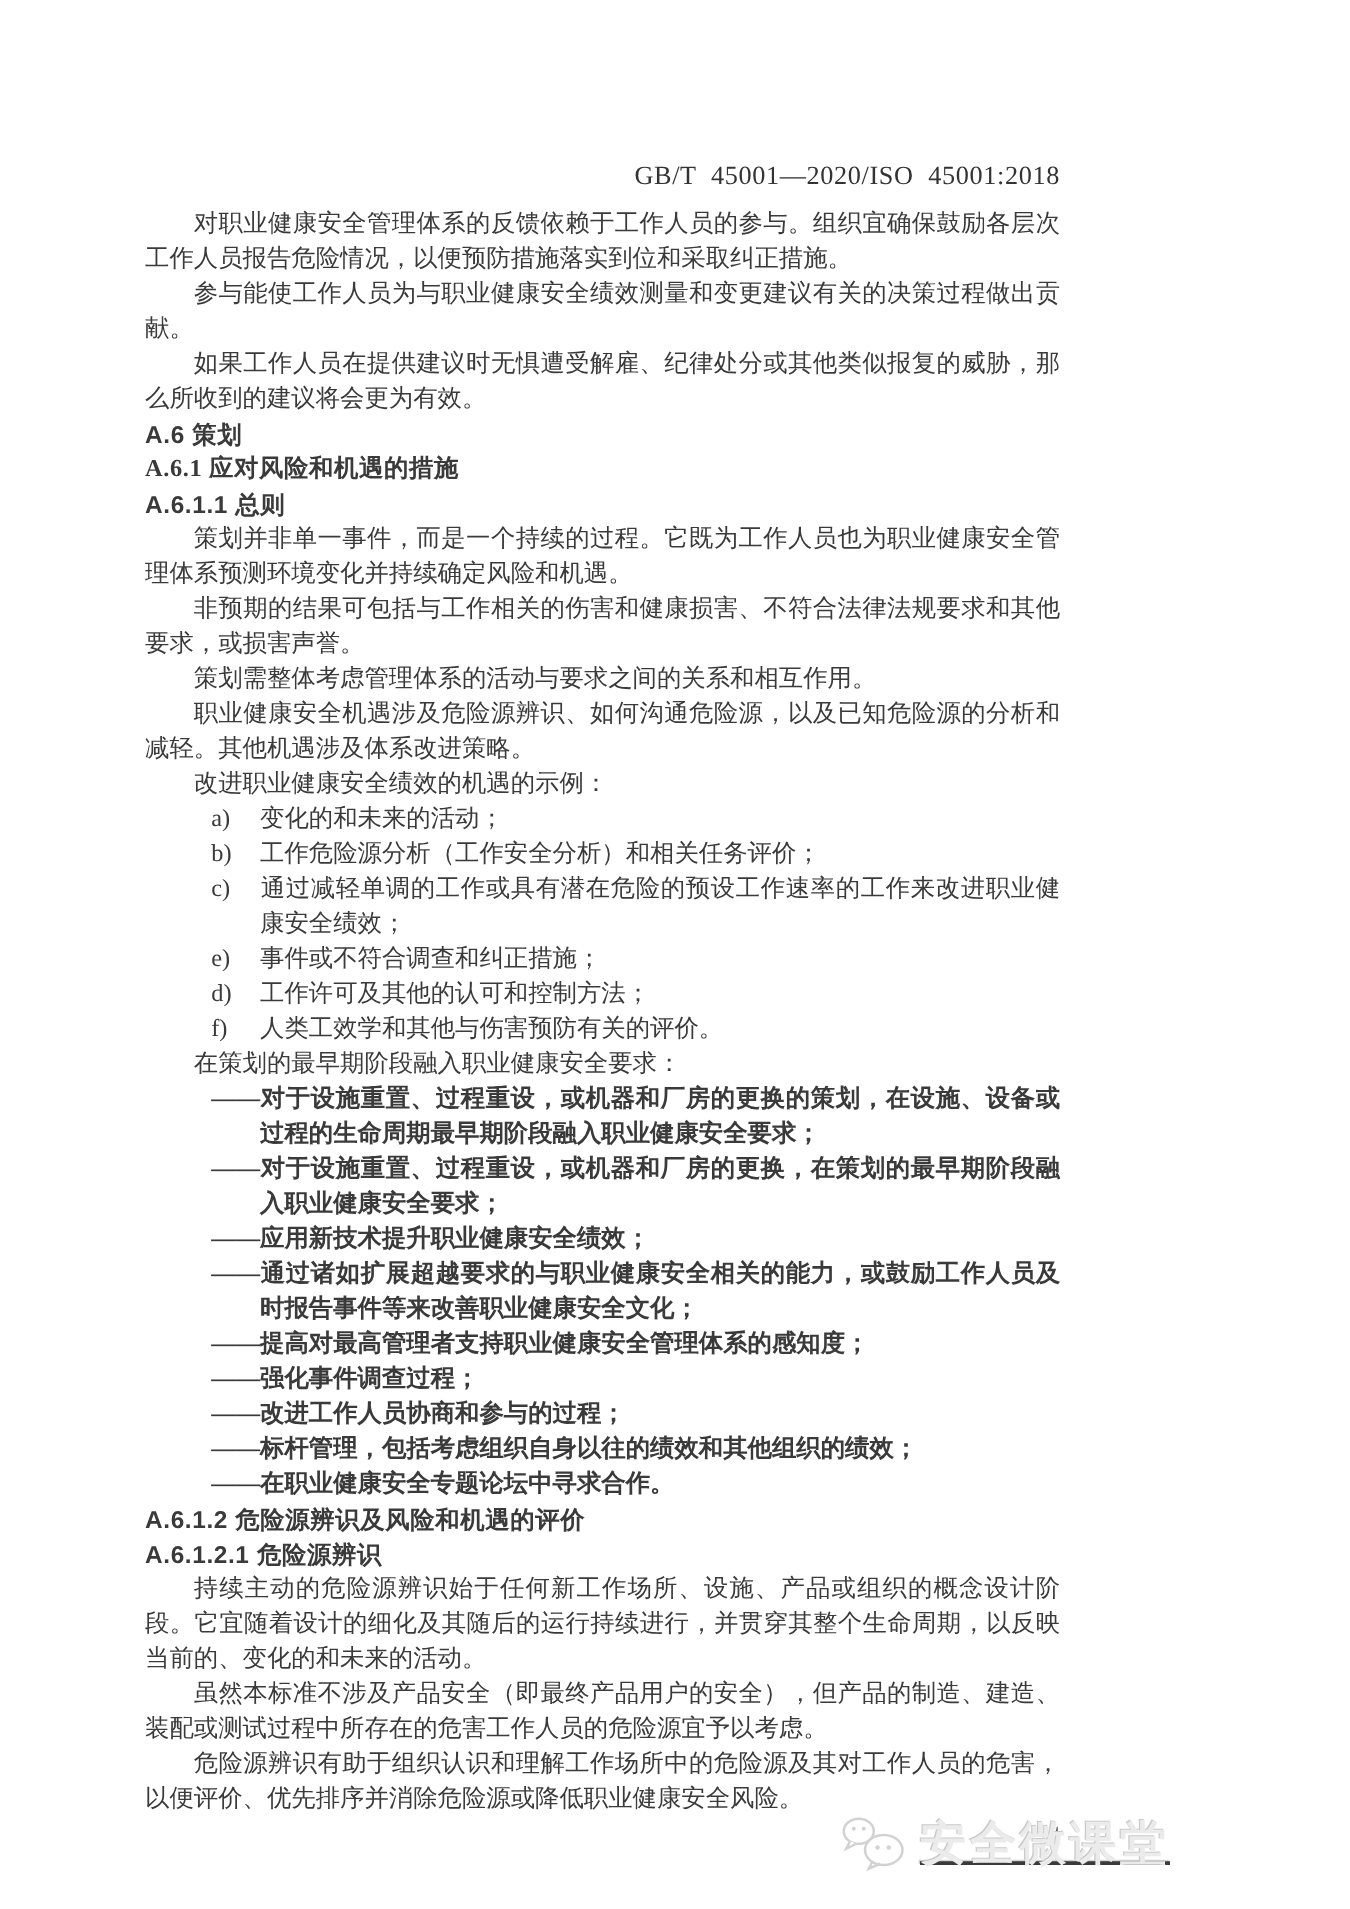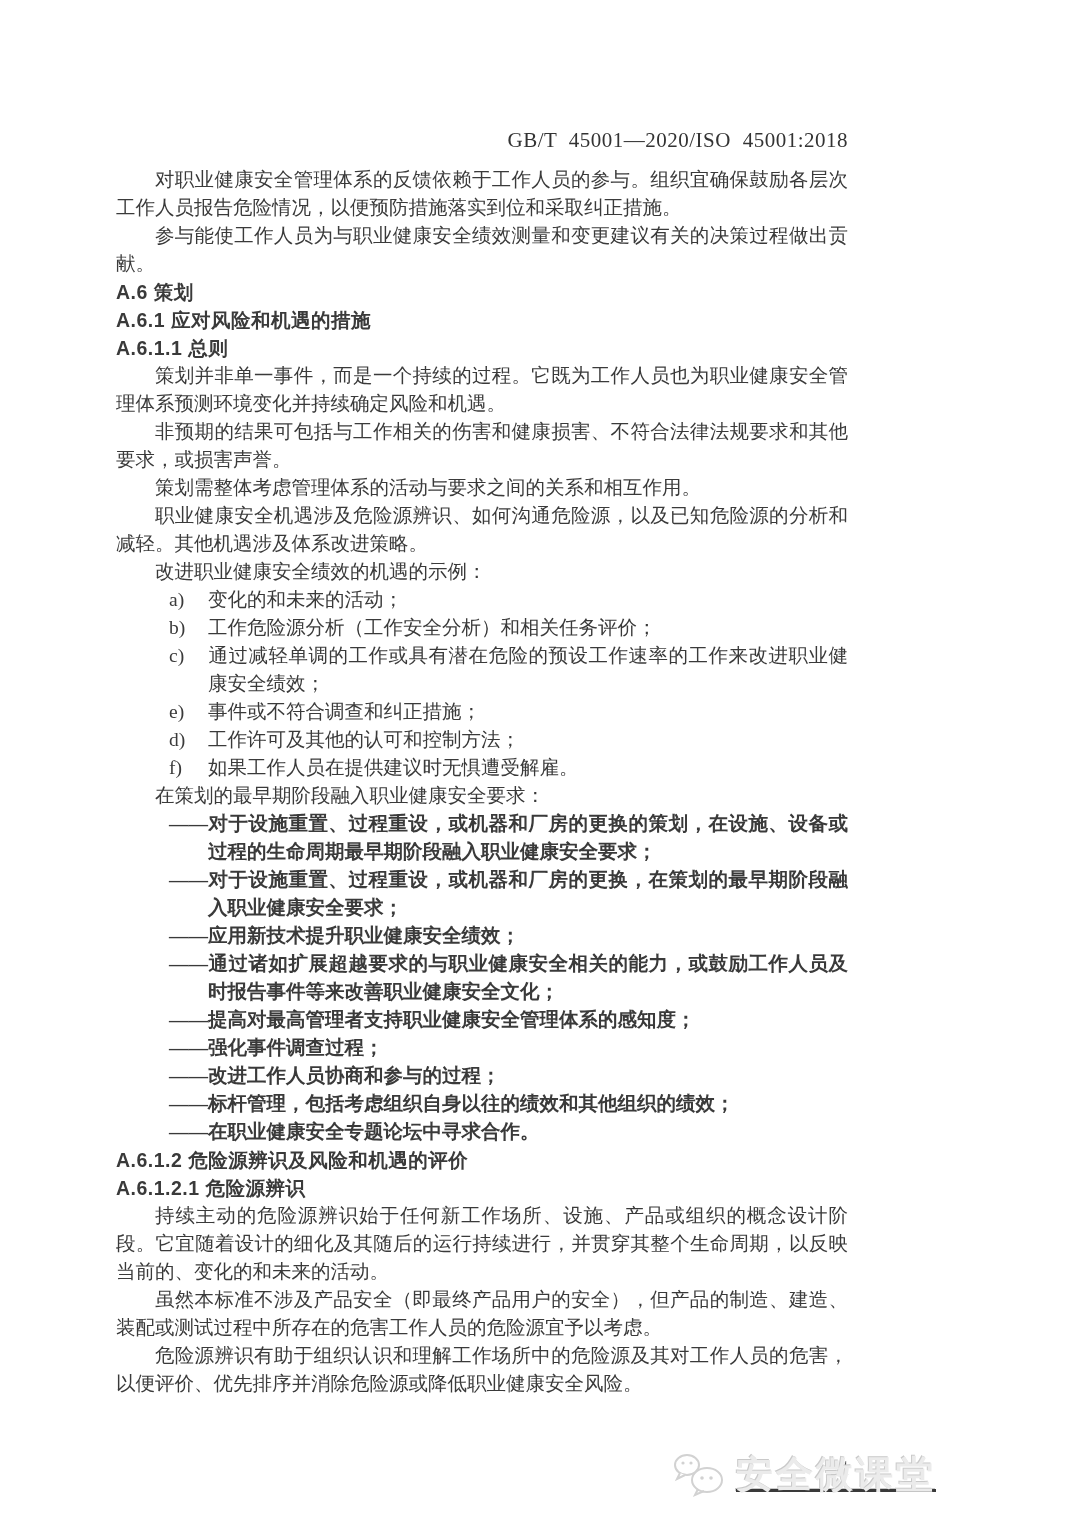--- a/index.html
+++ b/index.html
@@ -46,21 +46,21 @@
     font-family: "Liberation Sans", "DejaVu Sans", sans-serif;
     font-weight: bold;
     font-size: 19.5px;
     line-height: 28px;
     color: #2d2d2d;
     letter-spacing: 0.5px;
     text-align: left;
     text-indent: 0;
   }
   .h-a6   { margin: 13px 0 14px 0; }
-  .h-a61  { margin: 12px 0 0 0; }
+  .h-a61  { margin: 12px 0 0 0; font-family: Liberation Serif, serif; }
   .li {
     padding-left: 92px;
     text-indent: -39px;
   }
   .li-marker {
     display: inline-block;
     width: 39px;
     text-indent: 0;
   }
   .dash {
@@ -99,37 +99,38 @@
 </head>
 <body>
 
 <div class="page">
 
   <p class="doc-header">GB/T 45001—2020/ISO 45001:2018</p>
 
   <div class="body-text">
     <p class="ind">对职业健康安全管理体系的反馈依赖于工作人员的参与。组织宜确保鼓励各层次工作人员报告危险情况，以便预防措施落实到位和采取纠正措施。</p>
     <p class="ind">参与能使工作人员为与职业健康安全绩效测量和变更建议有关的决策过程做出贡献。</p>
+    <p class="ind">如果工作人员在提供建议时无惧遭受解雇、纪律处分或其他类似报复的威胁，那么所收到的建议将会更为有效。</p>
 
     <p class="heading h-a6">A.6 策划</p>
     <p class="heading h-a61">A.6.1 应对风险和机遇的措施</p>
     <p class="heading">A.6.1.1 总则</p>
 
     <p class="ind">策划并非单一事件，而是一个持续的过程。它既为工作人员也为职业健康安全管理体系预测环境变化并持续确定风险和机遇。</p>
     <p class="ind">非预期的结果可包括与工作相关的伤害和健康损害、不符合法律法规要求和其他要求，或损害声誉。</p>
     <p class="ind">策划需整体考虑管理体系的活动与要求之间的关系和相互作用。</p>
     <p class="ind">职业健康安全机遇涉及危险源辨识、如何沟通危险源，以及已知危险源的分析和减轻。其他机遇涉及体系改进策略。</p>
     <p class="ind">改进职业健康安全绩效的机遇的示例：</p>
 
     <p class="li"><span class="li-marker">a)</span><span>变化的和未来的活动；</span></p>
     <p class="li"><span class="li-marker">b)</span><span>工作危险源分析（工作安全分析）和相关任务评价；</span></p>
     <p class="li"><span class="li-marker">c)</span><span>通过减轻单调的工作或具有潜在危险的预设工作速率的工作来改进职业健康安全绩效；</span></p>
     <p class="li"><span class="li-marker">e)</span><span>事件或不符合调查和纠正措施；</span></p>
     <p class="li"><span class="li-marker">d)</span><span>工作许可及其他的认可和控制方法；</span></p>
-    <p class="li"><span class="li-marker">f)</span><span>如果工作人员在提供建议时无惧遭受解雇。</span></p>
+    <p class="li"><span class="li-marker">f)</span><span>人类工效学和其他与伤害预防有关的评价。</span></p>
 
     <p class="ind">在策划的最早期阶段融入职业健康安全要求：</p>
 
     <p class="dash">——对于设施重置、过程重设，或机器和厂房的更换的策划，在设施、设备或过程的生命周期最早期阶段融入职业健康安全要求；</p>
     <p class="dash">——对于设施重置、过程重设，或机器和厂房的更换，在策划的最早期阶段融入职业健康安全要求；</p>
     <p class="dash">——应用新技术提升职业健康安全绩效；</p>
     <p class="dash">——通过诸如扩展超越要求的与职业健康安全相关的能力，或鼓励工作人员及时报告事件等来改善职业健康安全文化；</p>
     <p class="dash">——提高对最高管理者支持职业健康安全管理体系的感知度；</p>
     <p class="dash">——强化事件调查过程；</p>
     <p class="dash">——改进工作人员协商和参与的过程；</p>

